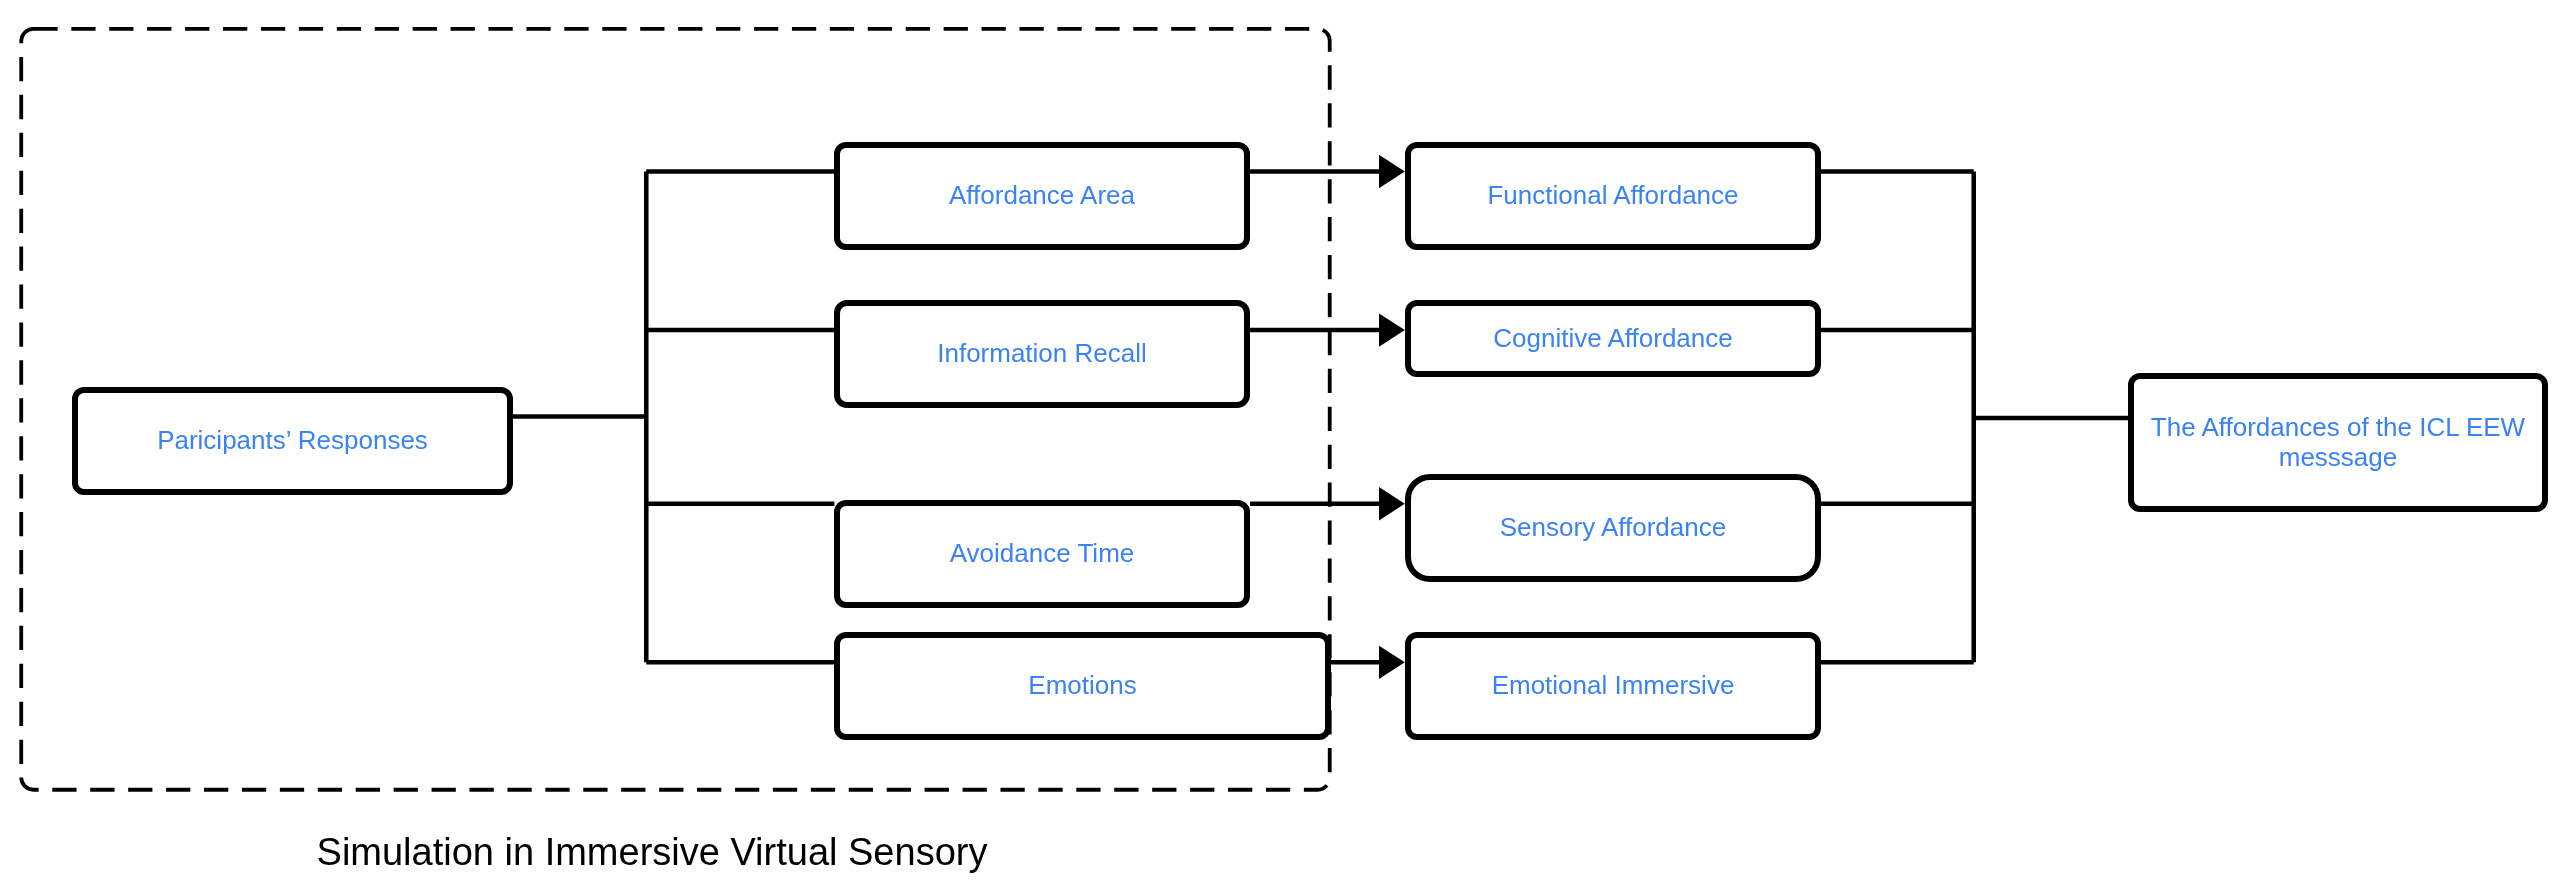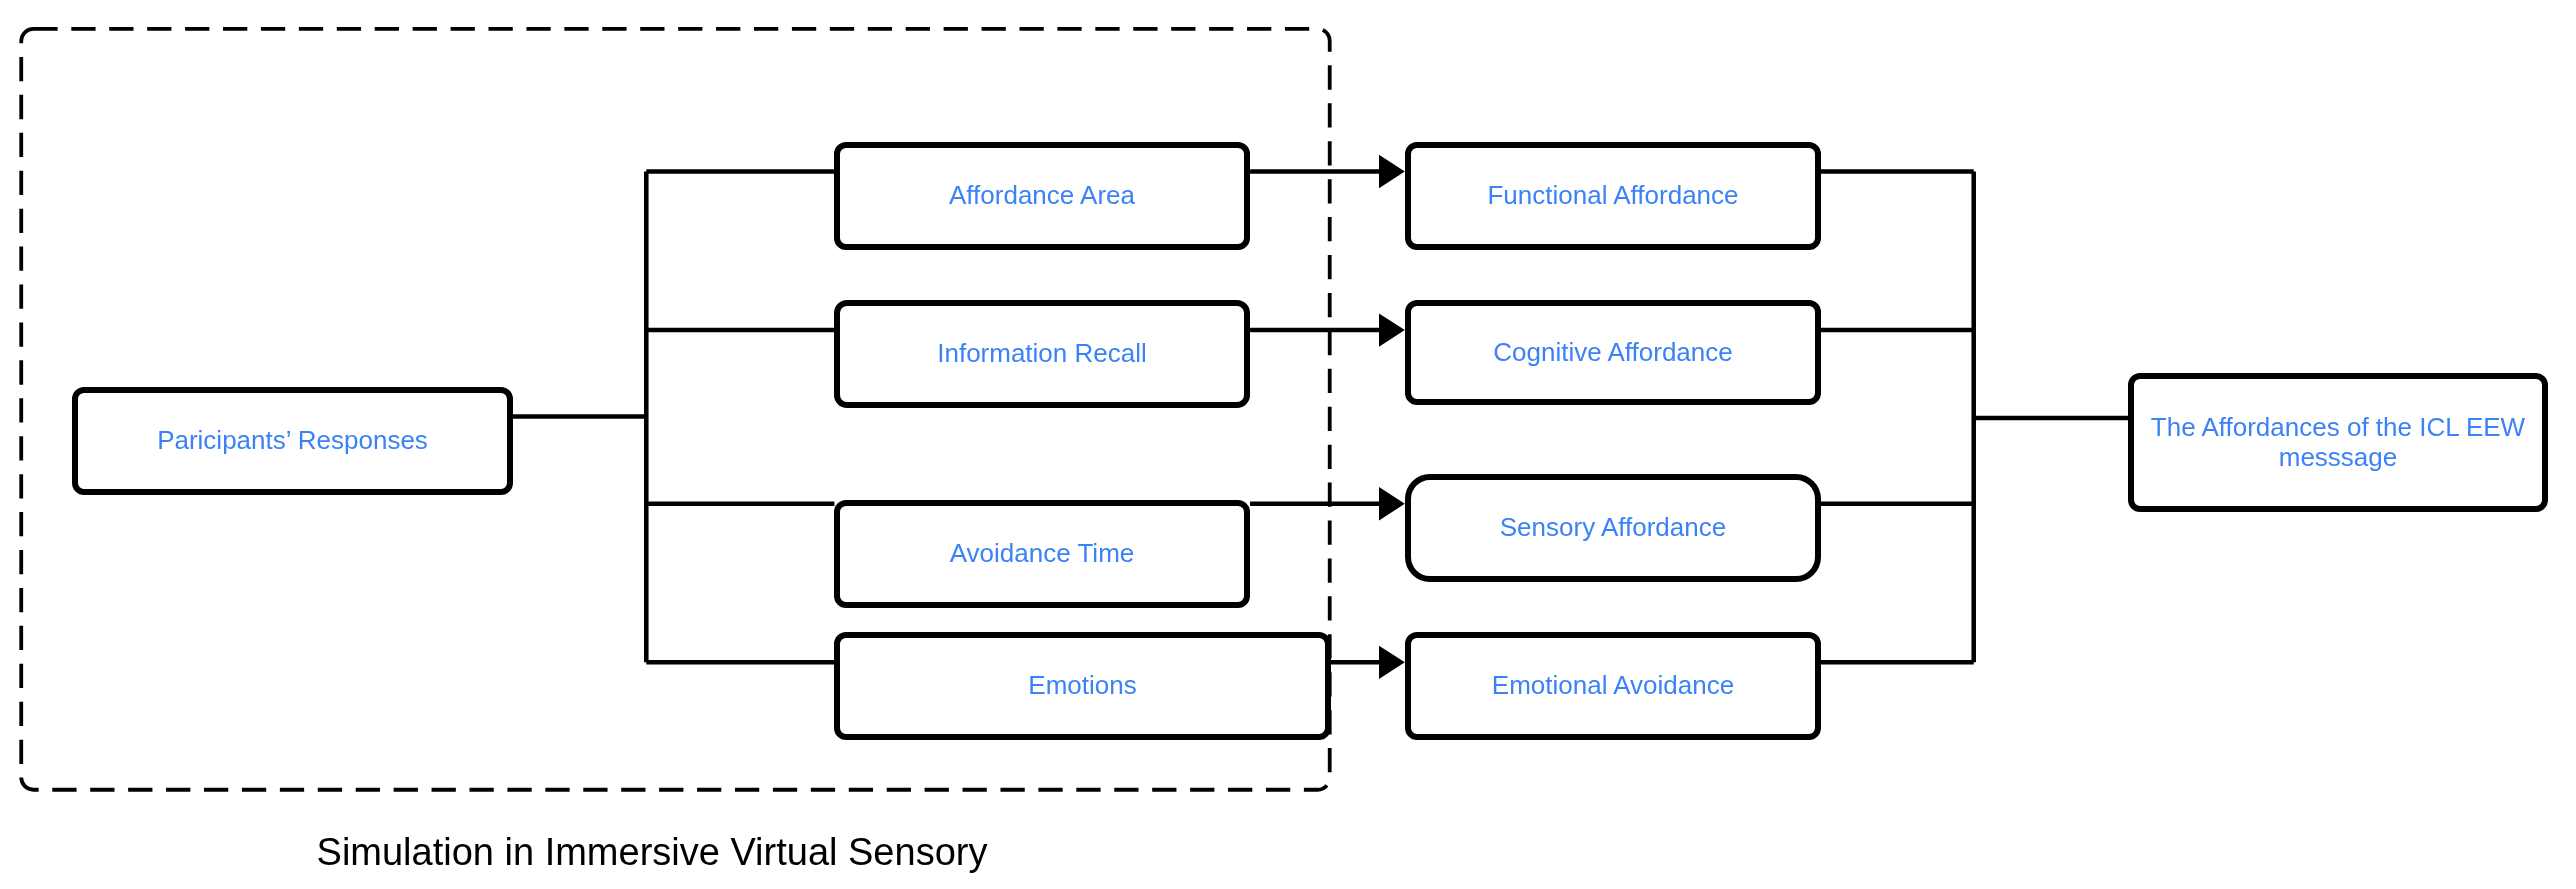--- a/index.html
+++ b/index.html
@@ -37,21 +37,21 @@
     line-height: 1.15;
     color: #3b82f6;
     margin-top: 24px;
   }
   .node-participants      { left: 72px;   top: 363px; width: 441px; height: 108px; }
   .node-affordance-area   { left: 834px; top: 118px; width: 416px; height: 108px; }
   .node-information-recall{ left: 834px; top: 276px; width: 416px; height: 108px; border-radius: 13px; }
   .node-avoidance-time    { left: 834px; top: 476px; width: 416px; height: 108px; }
   .node-emotions          { left: 834px; top: 608px; width: 497px; height: 108px; }
   .node-functional        { left: 1405px; top: 118px; width: 416px; height: 108px; }
-  .node-cognitive         { left: 1405px; top: 276px; width: 416px; height: 105px; }
+  .node-cognitive         { left: 1405px; top: 276px; width: 416px; height: 77px; }
   .node-sensory           { left: 1405px; top: 450px; width: 416px; height: 108px; border-radius: 25px; }
   .node-emotional         { left: 1405px; top: 608px; width: 416px; height: 108px; }
   .node-outcome           { left: 2128px; top: 349px; width: 420px; height: 139px; padding: 4px 9px; }
   .caption {
     position: absolute;
     left: 288px;
     top: 831px;
     width: 728px;
     text-align: center;
     font-size: 38px;
@@ -109,20 +109,20 @@
   <div class="node node-avoidance-time">Avoidance Time</div>
 
   <div class="node node-emotions">Emotions</div>
 
   <div class="node node-functional">Functional Affordance</div>
 
   <div class="node node-cognitive">Cognitive Affordance</div>
 
   <div class="node node-sensory">Sensory Affordance</div>
 
-  <div class="node node-emotional">Emotional Avoidance</div>
+  <div class="node node-emotional">Emotional Immersive</div>
 
   <div class="node node-outcome">The Affordances of the ICL EEW messsage</div>
 
   <div class="caption">Simulation in Immersive Virtual Sensory</div>
 
 </div>
 
 
 </body></html>

